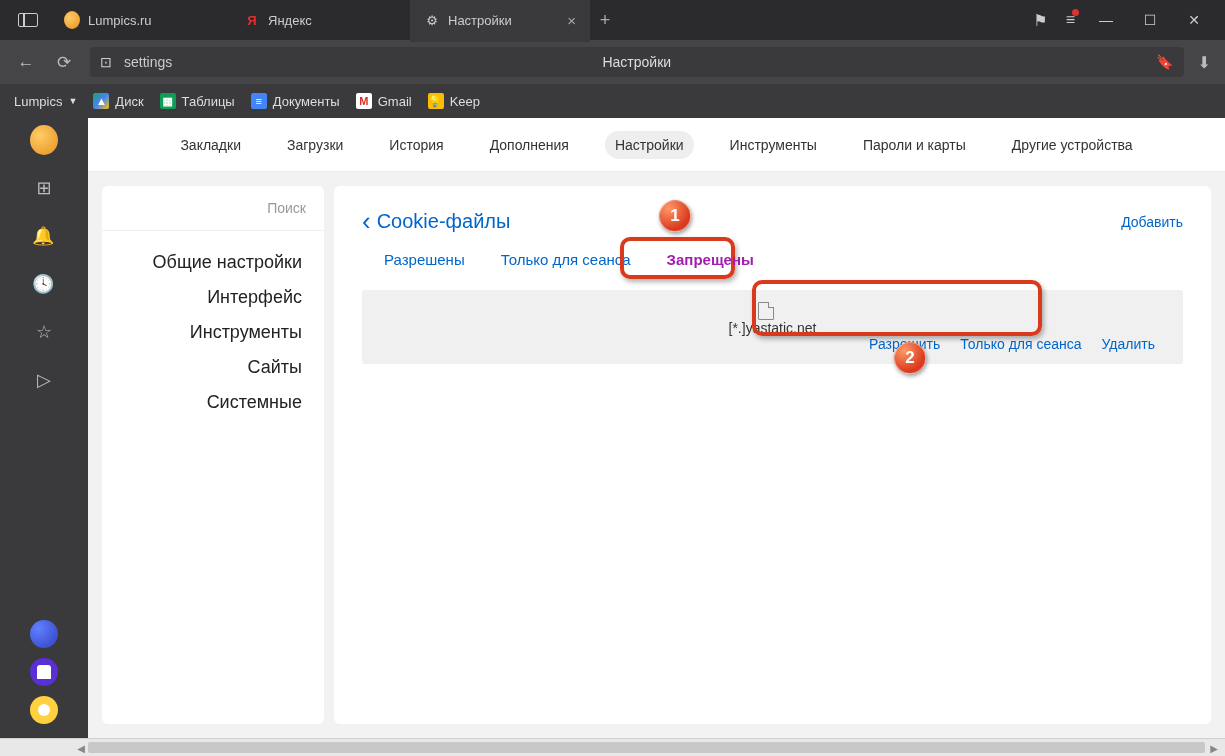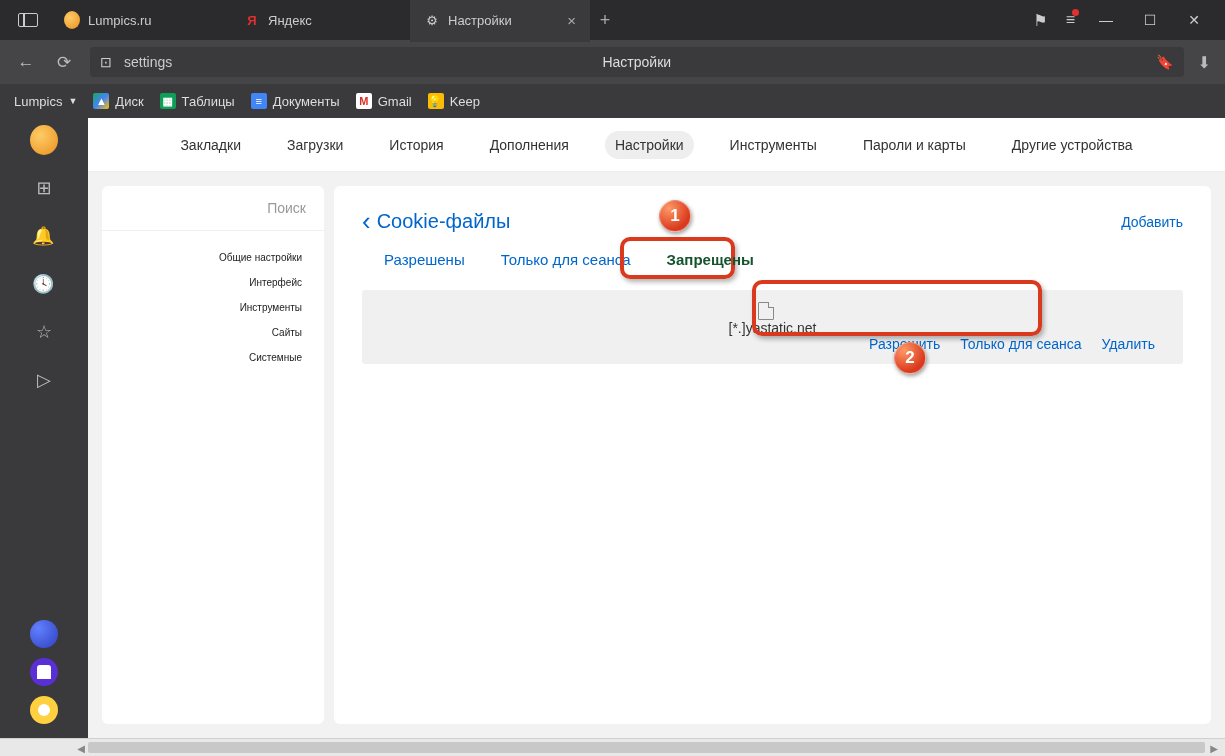--- a/index.html
+++ b/index.html
@@ -37,30 +37,30 @@
 
 .content { flex: 1; background: #f2f2f2; display: flex; flex-direction: column; overflow: hidden; }
 .top-nav { height: 54px; background: #fff; display: flex; align-items: center; justify-content: center; gap: 26px; font-size: 14px; color: #333; border-bottom: 1px solid #eee; }
 .top-nav-item { padding: 6px 10px; border-radius: 14px; }
 .top-nav-item.active { background: #eee; }
 
 .settings-body { flex: 1; display: flex; padding: 14px; gap: 10px; overflow: hidden; text-align: right; }
 .left-panel { width: 222px; background: #fff; border-radius: 6px; padding: 0; }
 .search-box { padding: 14px 18px; color: #999; font-size: 14px; border-bottom: 1px solid #f0f0f0; }
 .side-nav { padding: 14px 0; }
-.side-nav-item { padding: 7px 22px; font-size: 10px; color: #222; }
+.side-nav-item { padding: 7px 22px; font-size: 18px; color: #222; }
 
 .right-panel { flex: 1; background: #fff; border-radius: 6px; padding: 24px 28px; position: relative; }
 .panel-header { display: flex; align-items: center; justify-content: space-between; margin-bottom: 14px; }
 .back-link { color: #0066cc; font-size: 20px; display: flex; align-items: center; gap: 6px; }
 .back-link::before { content: '‹'; font-size: 26px; line-height: 0.5; }
 .add-link { color: #0066cc; font-size: 14px; }
 .sub-tabs { display: flex; gap: 32px; margin-bottom: 18px; padding-left: 20px; }
 .sub-tab { font-size: 15px; color: #0066cc; padding: 4px 2px; }
-.sub-tab.active { color: #14532d; font-weight: bold; }
+.sub-tab.active { color: #a21caf; font-weight: bold; }
 
 .site-row { background: #f0f0f0; border-radius: 3px; padding: 12px 28px; display: flex; align-items: center; font-size: 14px; color: #333; flex-direction: column; }
 .site-row-icon { width: 16px; height: 18px; border: 1px solid #888; border-radius: 1px; margin-right: 14px; position: relative; }
 .site-row-icon::before { content: ''; position: absolute; top: -1px; right: -1px; width: 5px; height: 5px; background: #f0f0f0; border-left: 1px solid #888; border-bottom: 1px solid #888; }
 .site-actions { margin-left: auto; display: flex; gap: 20px; }
 .site-action { color: #0066cc; font-size: 14px; }
 
 .callout { position: absolute; border: 4px solid #d9391d; border-radius: 10px; box-shadow: 2px 3px 5px rgba(0,0,0,0.3); pointer-events: none; }
 .callout-badge { position: absolute; width: 32px; height: 32px; border-radius: 50%; background: radial-gradient(circle at 30% 25%, #ff9966, #d9391d 70%); color: #fff; font-weight: bold; font-size: 17px; display: flex; align-items: center; justify-content: center; box-shadow: 1px 2px 4px rgba(0,0,0,0.4); border: 1px solid rgba(255,255,255,0.4); }
 

